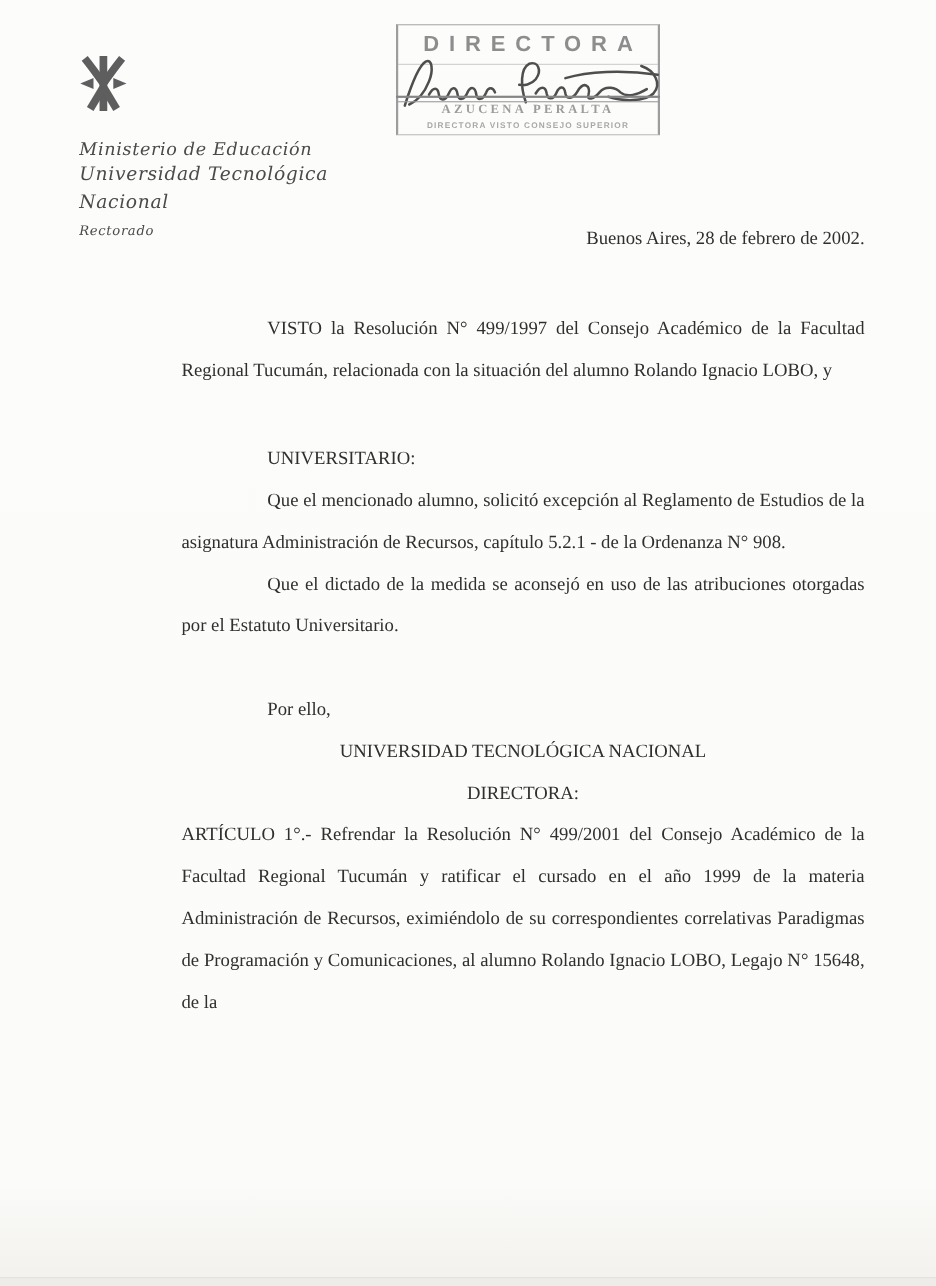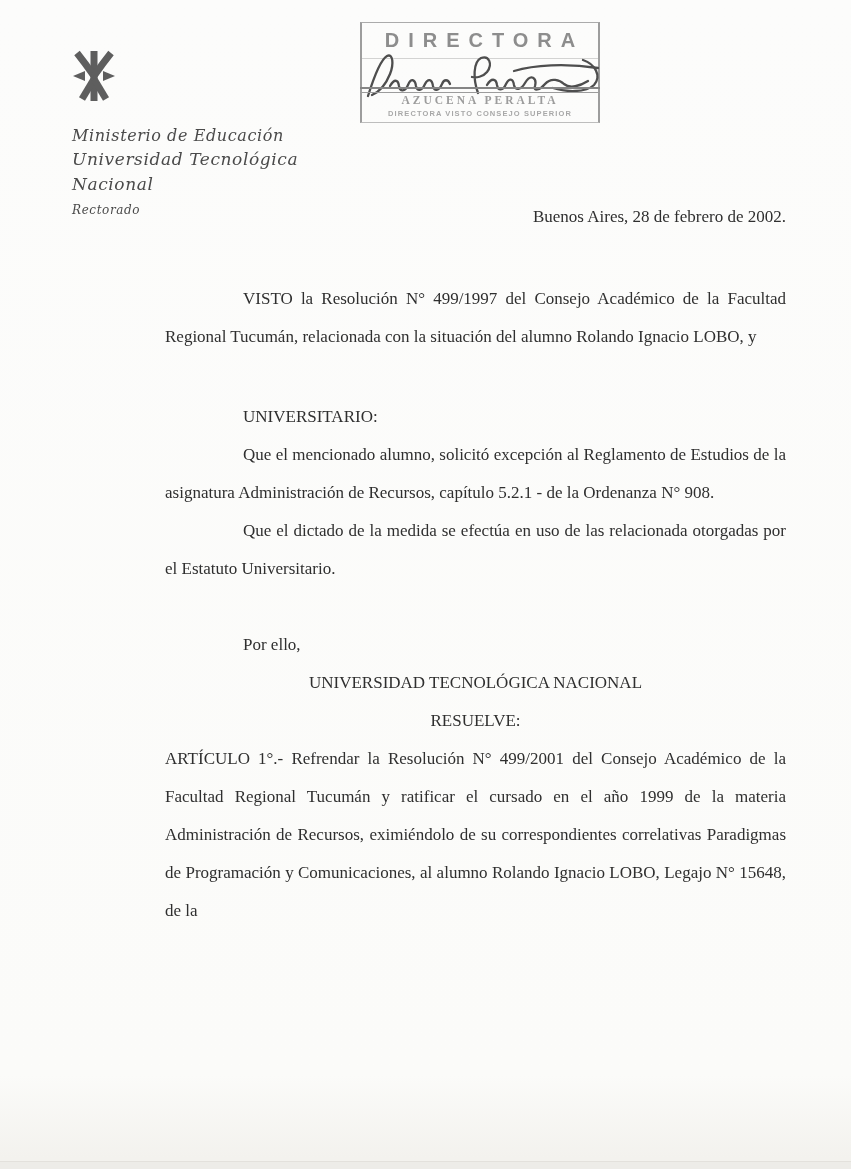--- a/index.html
+++ b/index.html
@@ -95,21 +95,21 @@
     <div class="stamp-name">AZUCENA PERALTA</div>
     <div class="stamp-role">DIRECTORA VISTO CONSEJO SUPERIOR</div>
   </div>
 
   <div class="date-line">Buenos Aires, 28 de febrero de 2002.</div>
 
   <main class="doc-body">
     <p>VISTO la Resolución N° 499/1997 del Consejo Académico de la Facultad Regional Tucumán, relacionada con la situación del alumno Rolando Ignacio LOBO, y</p>
     <p class="gap-lg">UNIVERSITARIO:</p>
     <p>Que el mencionado alumno, solicitó excepción al Reglamento de Estudios de la asignatura Administración de Recursos, capítulo 5.2.1 - de la Ordenanza N° 908.</p>
-    <p>Que el dictado de la medida se efectúa en uso de las relacionada otorgadas por el Estatuto Universitario.</p>
+    <p>Que el dictado de la medida se aconsejó en uso de las atribuciones otorgadas por el Estatuto Universitario.</p>
     <p class="gap-line">Por ello,</p>
     <p class="center">UNIVERSIDAD TECNOLÓGICA NACIONAL</p>
-    <p class="center">RESUELVE:</p>
+    <p class="center">DIRECTORA:</p>
     <p class="no-indent">ARTÍCULO 1°.- Refrendar la Resolución N° 499/2001 del Consejo Académico de la Facultad Regional Tucumán y ratificar el cursado en el año 1999 de la materia Administración de Recursos, eximiéndolo de su correspondientes correlativas Paradigmas de Programación y Comunicaciones, al alumno Rolando Ignacio LOBO, Legajo N° 15648, de la</p>
   </main>
 
   <div class="scan-edge-bottom"></div>
 </div>
 
 </body></html>

